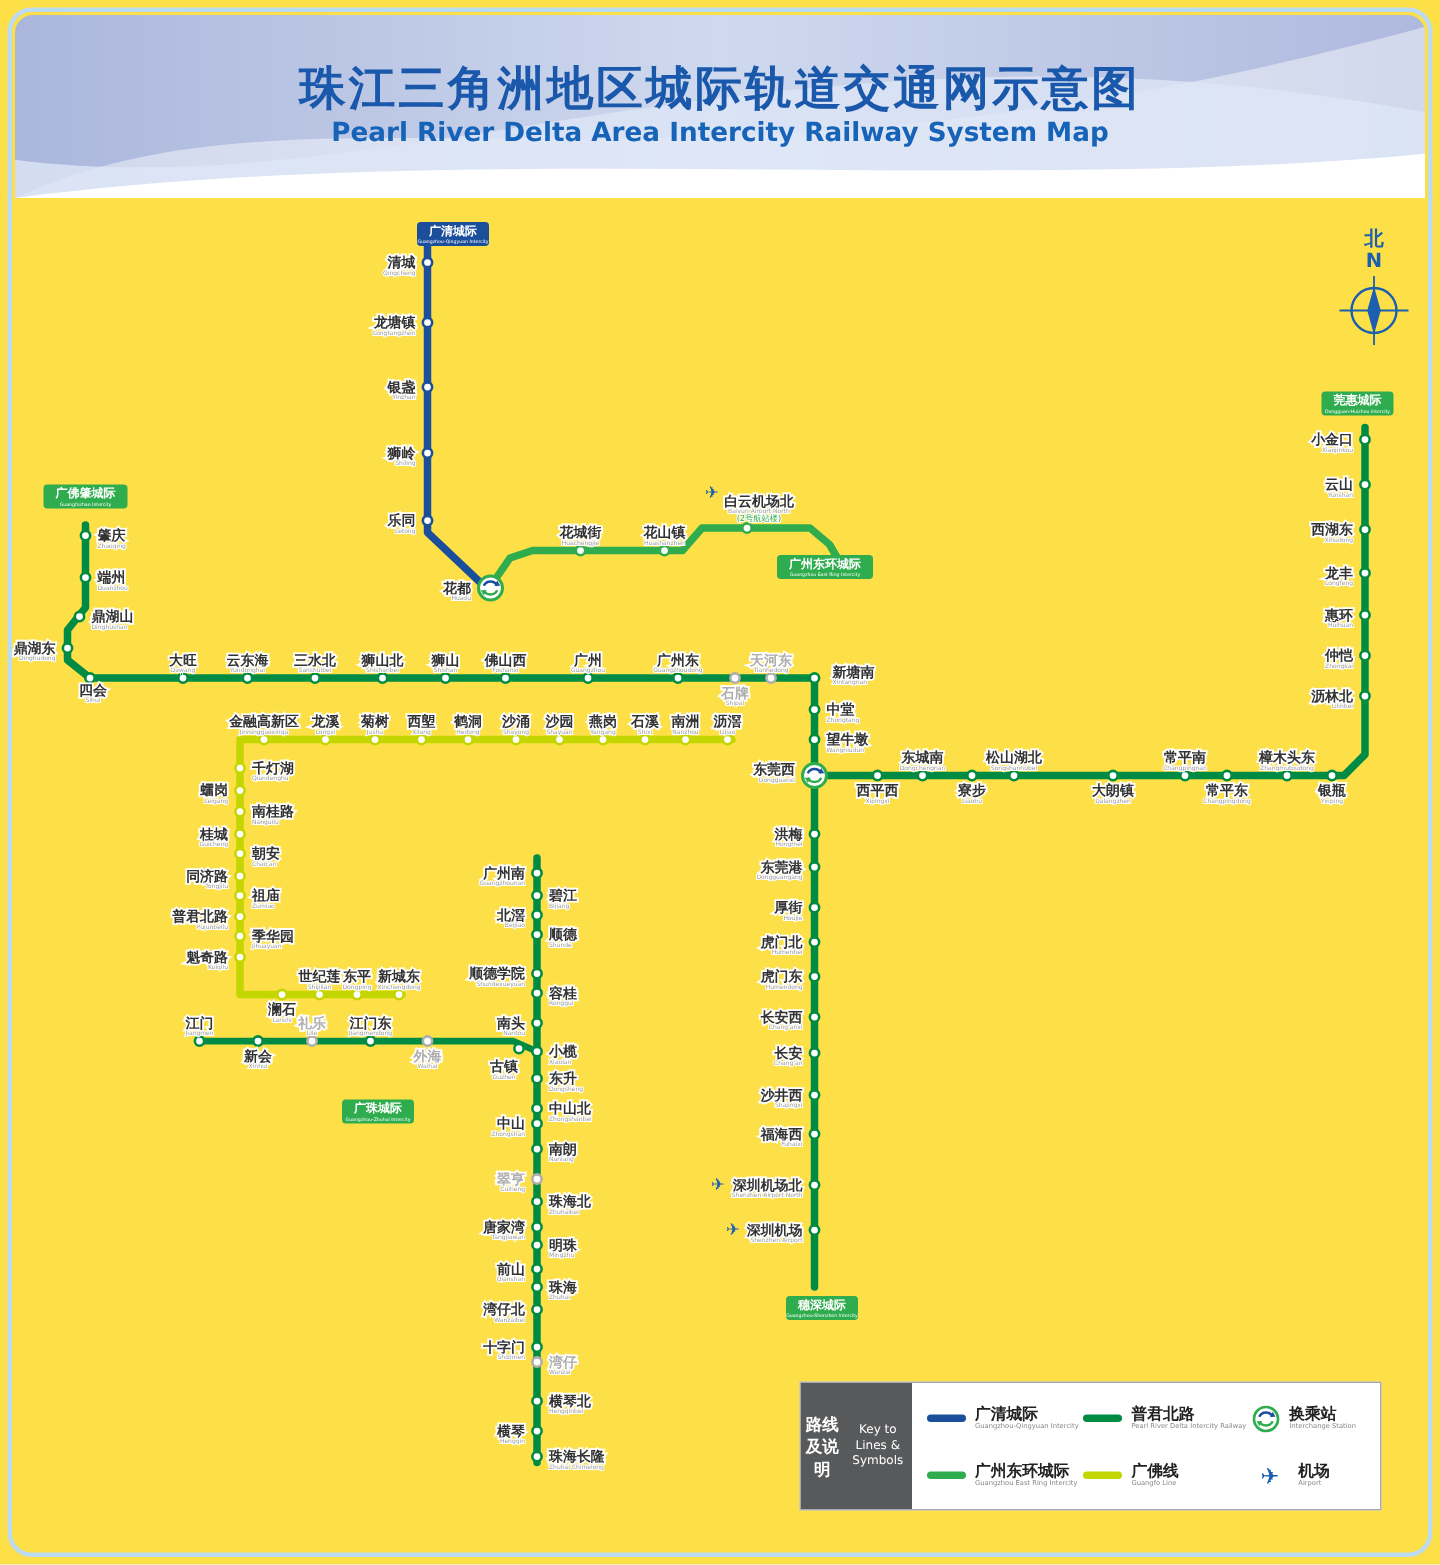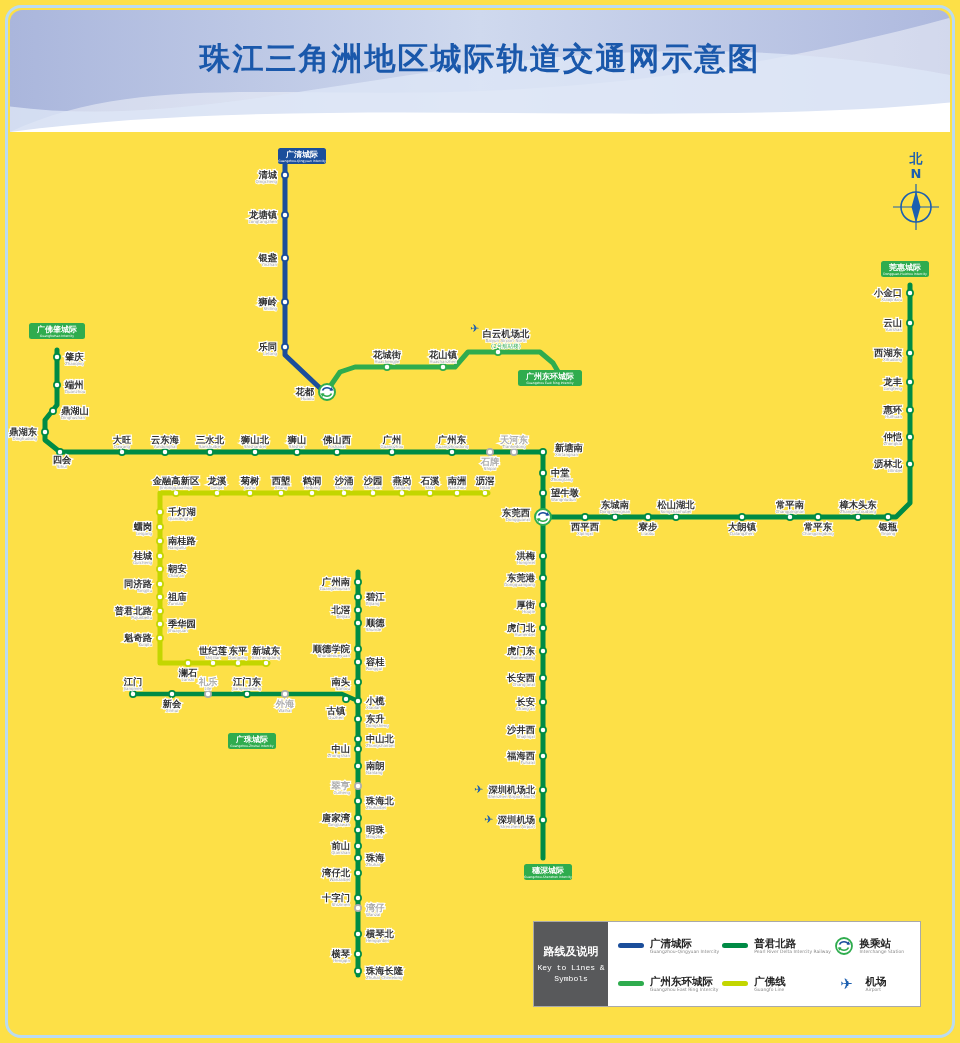--- a/index.html
+++ b/index.html
@@ -5,23 +5,23 @@
   html,body{margin:0;padding:0;background:#fff;}
   .page{position:relative;width:960px;height:1043px;background:#fde047;font-family:"DejaVu Sans",sans-serif;overflow:hidden;}
   .frame{position:absolute;inset:5px;border:3px solid #badbf0;border-radius:16px;pointer-events:none;z-index:5;}
   .banner{position:absolute;top:10px;left:10px;right:10px;height:122px;border-radius:12px 12px 0 0;overflow:hidden;z-index:1;}
   .banner svg{position:absolute;inset:0;width:100%;height:100%;}
   .title-zh{position:absolute;top:38px;width:100%;text-align:center;font-size:31px;font-weight:bold;color:#1a58ab;letter-spacing:2px;z-index:2;}
   .title-en{position:absolute;top:79px;width:100%;text-align:center;font-size:17.5px;font-weight:bold;color:#1663b8;z-index:2;}
   #map-svg{position:absolute;left:0;top:0;width:960px;height:1043px;z-index:3;}
   #map-svg text{font-family:"DejaVu Sans",sans-serif;}
   .legend{position:absolute;left:533px;top:921px;width:386px;height:84px;border:1px solid #a9a9a9;background:#fff;display:flex;z-index:4;}
-  .legend-key{width:70px;background:#58595b;color:#fff;display:flex;flex-direction:column;align-items:center;justify-content:center;text-align:center;gap:4px;padding:2px;}
+  .legend-key{width:70px;background:#58595b;color:#fff;display:flex;flex-direction:row;align-items:center;justify-content:center;text-align:center;gap:4px;padding:2px;}
   .legend-key .kz{font-size:11px;font-weight:bold;}
-  .legend-key .ke{font-size:8px;line-height:1.35;font-family:Liberation Mono, monospace;}
+  .legend-key .ke{font-size:8px;line-height:1.35;}
   .legend-items{flex:1;display:grid;grid-template-columns:1.05fr 1.12fr 0.83fr;align-items:center;padding:4px 4px 4px 10px;}
   .li{display:flex;align-items:center;gap:6px;}
   .sw{width:26px;height:5px;border-radius:2.5px;flex:0 0 auto;}
   .lt b{display:block;font-size:10.5px;color:#222;line-height:1.15;}
   .lt i{display:block;font-style:normal;font-size:4.5px;color:#888;}
   .plane{font-size:15px;color:#1c5fb0;width:26px;text-align:center;flex:0 0 auto;}
   .ic{flex:0 0 auto;}
 </style>
 </head>
 <body>
@@ -40,20 +40,21 @@
         </linearGradient>
       </defs>
       <rect width="944" height="124" fill="url(#bg)"></rect>
       <path d="M0,124 C200,30 430,150 944,8 L944,124 Z" fill="#ffffff" opacity="0.45"></path>
       <path d="M0,98 C260,132 520,-14 944,66 L944,124 L0,124 Z" fill="#dde6f6" opacity="0.8"></path>
       <path d="M0,124 C300,84 660,122 944,94 L944,124 Z" fill="#ffffff"></path>
     </svg>
   </div>
 
   <div class="title-zh">珠江三角洲地区城际轨道交通网示意图</div>
+  <div class="title-en">Pearl River Delta Area Intercity Railway System Map</div>
 
   <svg id="map-svg" viewBox="0 0 960 1043">
       <polyline points="285,163 285,355 322,390" fill="none" stroke="#1b4e9b" stroke-width="5" stroke-linejoin="round" stroke-linecap="round"></polyline>
       <polyline points="329,388 340,372 355,367 455,367 468,352 540,352 553,363 560,375" fill="none" stroke="#2fac4e" stroke-width="5" stroke-linejoin="round" stroke-linecap="round"></polyline>
       <polyline points="57,350 57,405 45,420 45,440 60,452 543,452 543,858" fill="none" stroke="#008b45" stroke-width="5" stroke-linejoin="round" stroke-linecap="round"></polyline>
       <polyline points="543,517 896,517 910,503 910,285" fill="none" stroke="#008b45" stroke-width="5" stroke-linejoin="round" stroke-linecap="round"></polyline>
       <polyline points="358,572 358,975" fill="none" stroke="#008b45" stroke-width="5" stroke-linejoin="round" stroke-linecap="round"></polyline>
       <polyline points="358,701 342,694 133,694" fill="none" stroke="#008b45" stroke-width="4.5" stroke-linejoin="round" stroke-linecap="round"></polyline>
       <polyline points="268,663 160,663 160,493 488,493" fill="none" stroke="#c3d600" stroke-width="5" stroke-linejoin="round" stroke-linecap="round"></polyline>
       <g>

